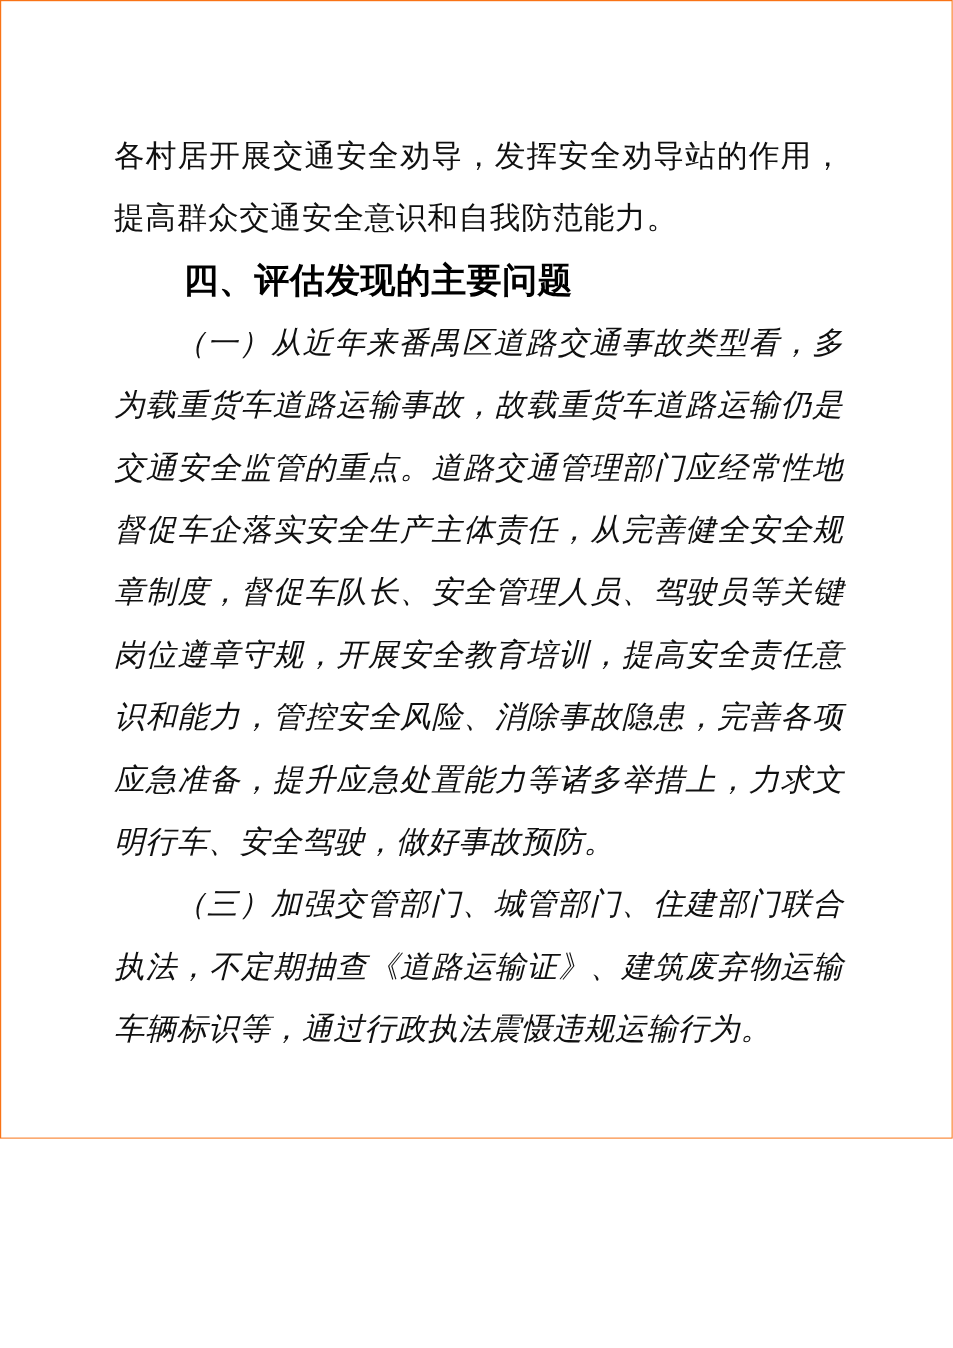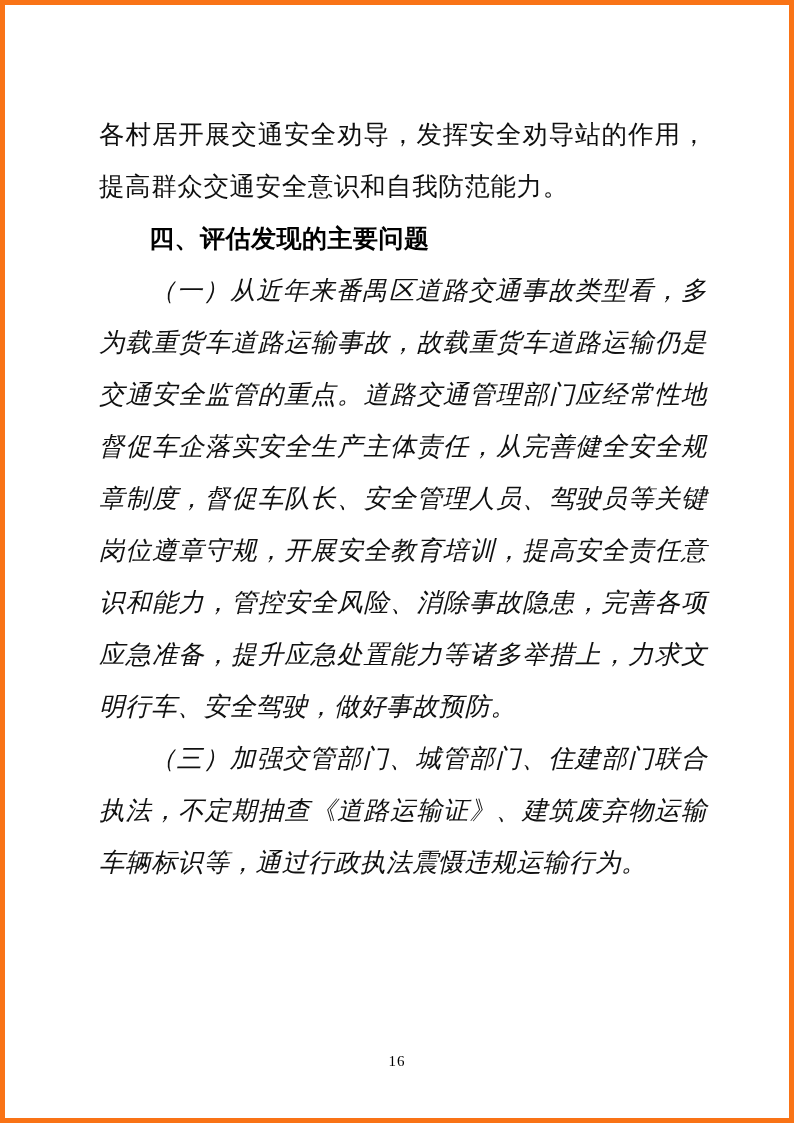--- a/index.html
+++ b/index.html
@@ -6,24 +6,24 @@
     margin: 0;
     padding: 0;
     background: #ffffff;
   }
   body {
     font-family: "Liberation Serif", "DejaVu Serif", serif;
   }
   #page {
     position: relative;
     width: 794px;
-    height: 1123px;
+    height: 949px;
     background: #ffffff;
     box-sizing: border-box;
-    border: 5px solid #f97316;
+    border: 1px solid #f97316;
     overflow: hidden;
   }
   #content {
     position: absolute;
     left: 94px;
     top: 103px;
     width: 608px;
   }
 
   
@@ -36,21 +36,21 @@
     text-justify: inter-ideograph;
     letter-spacing: 0.6px;
     margin: 0;
     font-weight: 400;
   }
   .p.indent2 { text-indent: 2em; font-style: italic; }
 
   
   .h {
     font-family: "Liberation Sans", "DejaVu Sans", sans-serif;
-    font-size: 25px;
+    font-size: 29px;
     line-height: 52px;
     font-weight: 700;
     color: #000000;
     margin: 0;
     text-indent: 2em;
     letter-spacing: 0.5px;
   }
 
   
   .p.indent1 { text-indent: 2em; }

